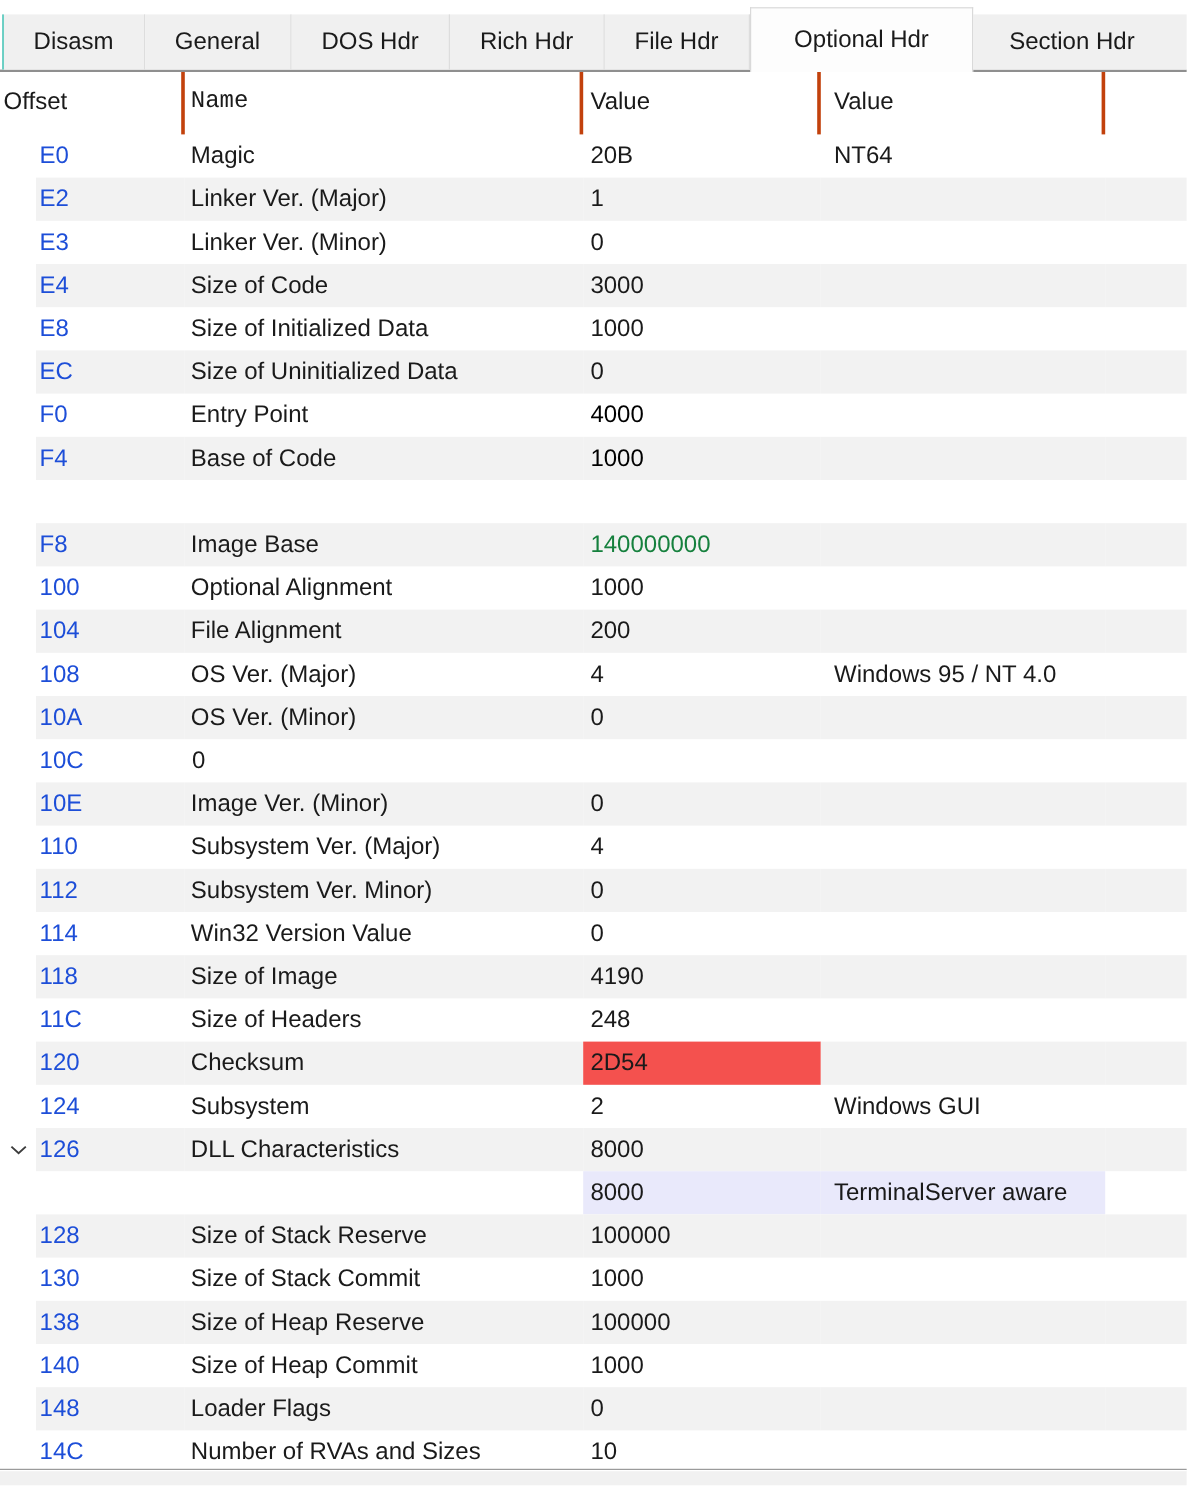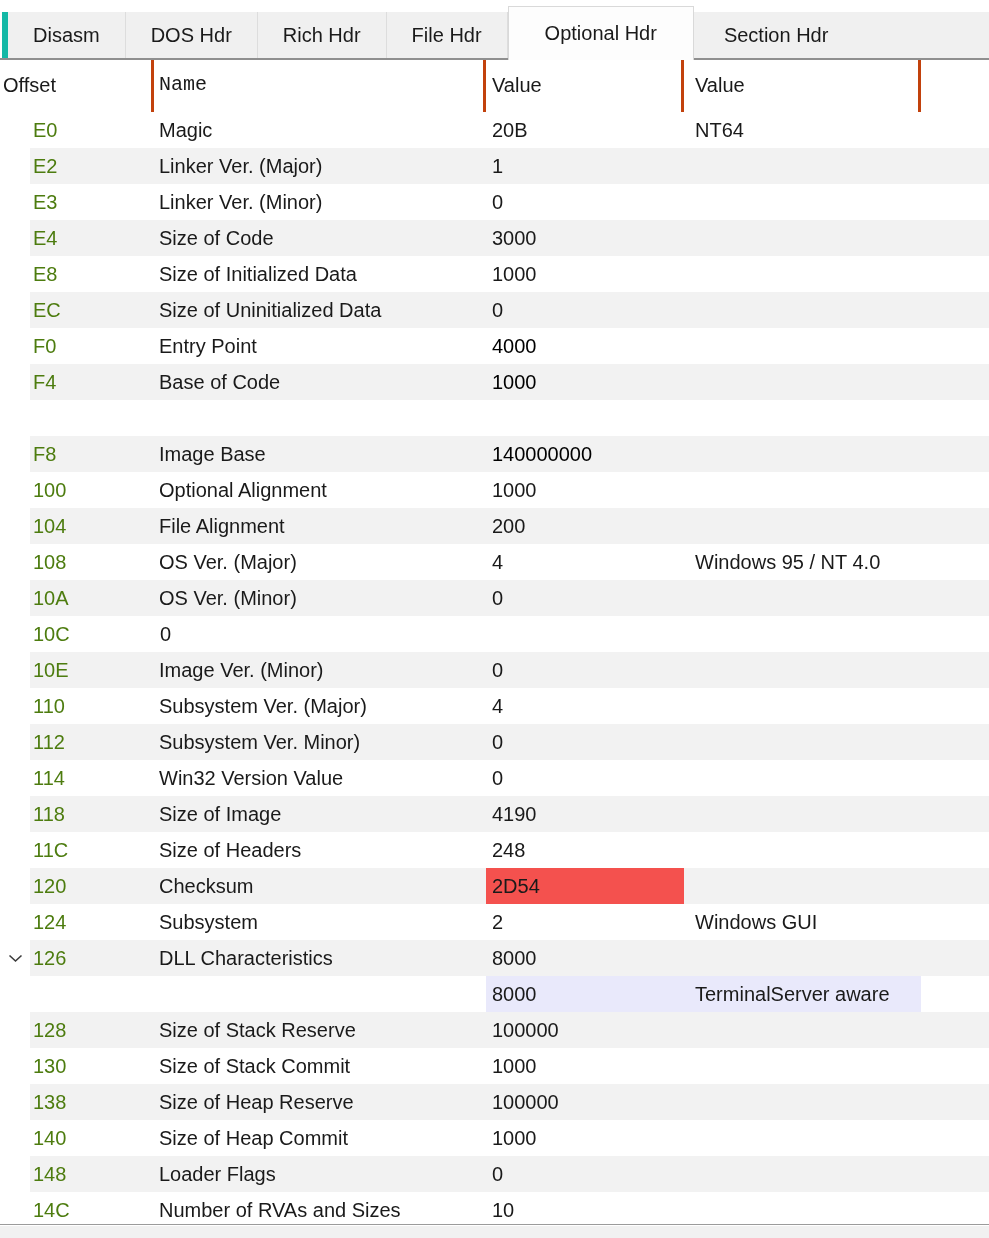--- a/index.html
+++ b/index.html
@@ -7,49 +7,49 @@
     font-family:"Liberation Sans", sans-serif; color:#1a1a1a; }
   #app { position:relative; width:989px; height:1238px; background:#ffffff; }
 
   
   .tabbar { position:absolute; top:0; left:0; width:989px; height:60px;
     display:flex; align-items:flex-end; background:#ffffff;
     border-bottom:2px solid #8f8f8f; }
   .tab { height:46px; line-height:46px; padding:0 25px; font-size:20px;
     background:#f0f0f0; border-right:1px solid #dddddd; color:#1a1a1a;
     white-space:nowrap; text-align:center; flex:0 0 auto; }
-  .tab:first-child { border-left:6px solid #14b8a6; margin-left:2px; }
+  .tab:first-child { border-left:1px solid #14b8a6; margin-left:2px; }
   .tab.active { height:54px; line-height:52px; background:#fdfdfd;
     border:1px solid #d9d9d9; border-bottom:none; margin-bottom:-2px;
     position:relative; z-index:2; padding:0 36px; }
   .tab.last { flex:1 1 auto; text-align:left; padding-left:30px; border-right:none; }
 
   
   .thead { position:absolute; top:60px; left:0; width:989px; height:52px;
     display:flex; background:#ffffff; font-size:20px; }
   .th { height:52px; line-height:50px; border-right:3px solid #c2410c; }
   .th-offset { width:154px; padding-left:3px; }
   .th-name   { width:332px; padding-left:5px;font-family:Liberation Mono, monospace; }
   .th-value  { width:198px; padding-left:6px; }
   .th-meaning{ width:237px; padding-left:11px; }
   .th-rest   { flex:1 1 auto; border-right:none; }
 
   
   .rows { position:absolute; top:112px; left:0; width:989px; }
   .row { display:flex; height:36px; line-height:36px; font-size:20px; }
   .cell { height:36px; overflow:hidden; white-space:nowrap; }
   .c-gutter  { width:30px; text-align:center; }
-  .c-offset  { width:124px; padding-left:3px; color:#4d7c0f; }
+  .c-offset  { width:124px; padding-left:3px; color:#1d4ed8; }
   .c-name    { width:332px; padding-left:5px; }
   .c-value   { width:198px; padding-left:6px; }
   .c-meaning { width:237px; padding-left:11px; }
   .row:nth-child(even) .cell:not(.c-gutter) { background:#f2f2f2; }
 
   .txt-blue   { color:#000000; }
-  .txt-purple { color:#000000; }
+  .txt-purple { color:#15803d; }
   .bg-red  { background:#f4514e !important; }
   .bg-lav  { background:#e9e9fb !important; }
 
   .sel-box { display:inline-block; height:33px; line-height:31px; margin-top:1px;
     background:#cde8fb; border:1px solid #6fb3e8; border-left:2px solid #2b7dd2;
     padding:0 9px 0 1px; margin-left:-3px; }
   .sel-box-pad { padding-left:3px; }
 
   .chev svg { display:block; margin:14px auto 0 auto; }
 
@@ -58,20 +58,21 @@
     background:#f1f1f1; border-top:1px solid #9b9b9b;
     box-shadow: inset 0 1px 0 #ffffff; }
 </style>
 </head>
 <body>
 
 <div id="app">
 
   <div class="tabbar">
       <div class="tab">Disasm</div>
+      <div class="tab">General</div>
       <div class="tab">DOS Hdr</div>
       <div class="tab">Rich Hdr</div>
       <div class="tab">File Hdr</div>
       <div class="tab active">Optional Hdr</div>
       <div class="tab last">Section Hdr</div>
     </div>
 
   <div class="thead">
       <div class="th th-offset">Offset</div>
       <div class="th th-name">Name</div>

